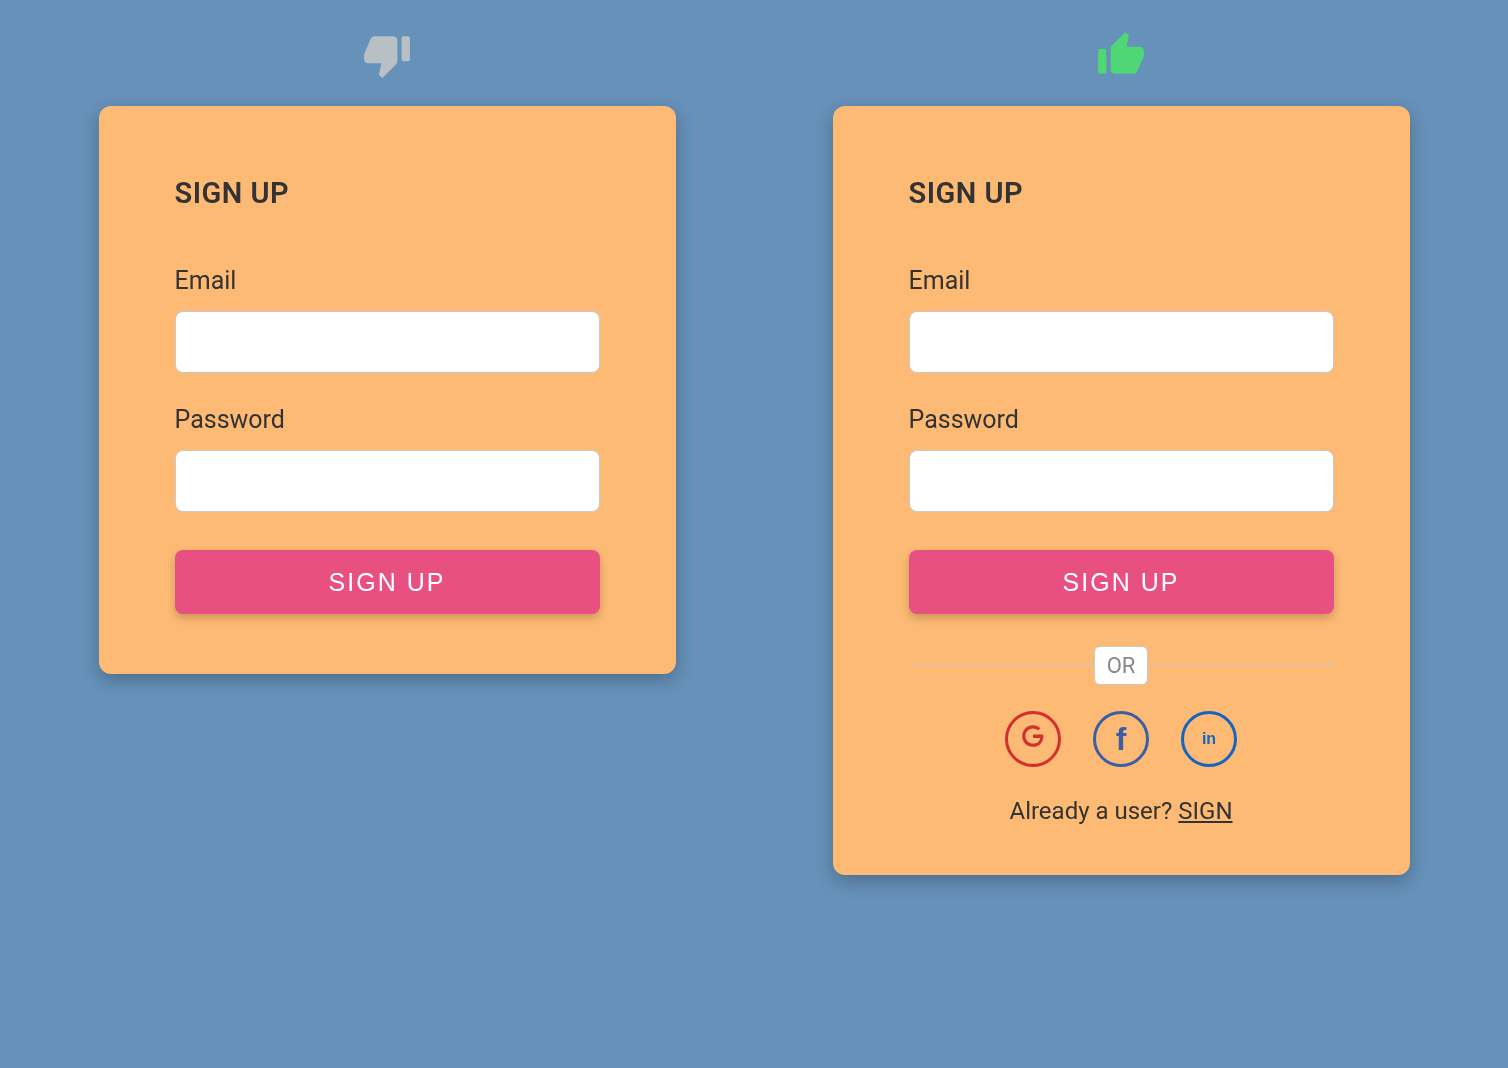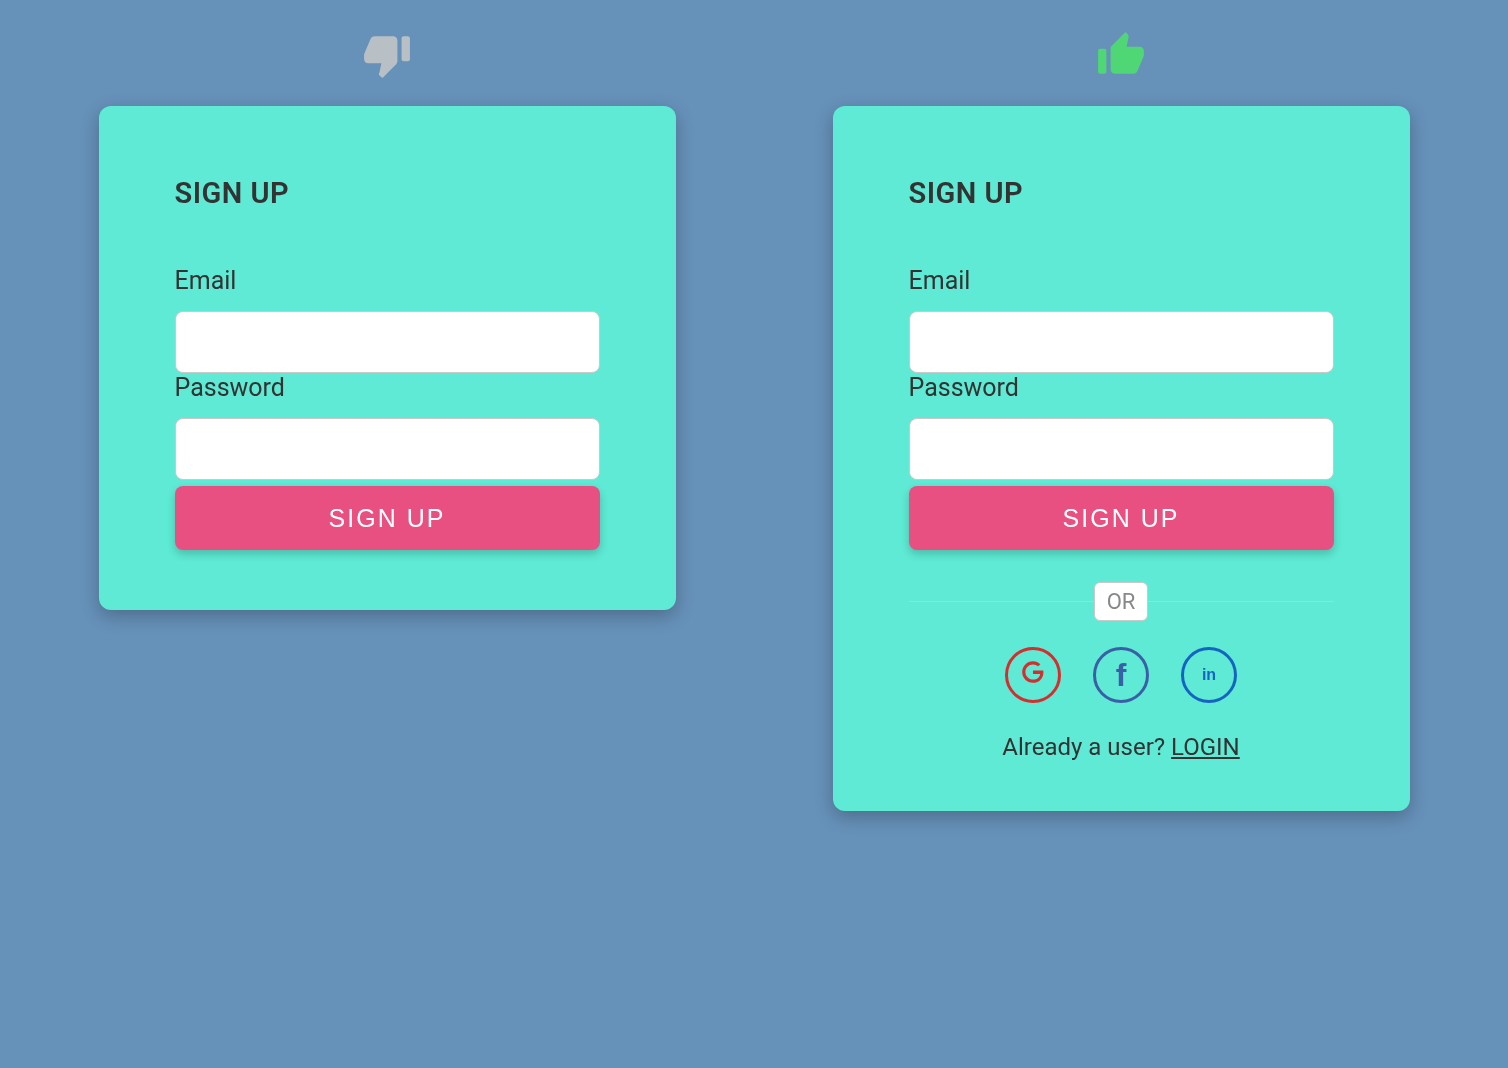--- a/index.html
+++ b/index.html
@@ -24,37 +24,37 @@
   flex: 1;
 }
 .thumb {
   height: 50px;
   margin-bottom: 26px;
   display: flex;
   align-items: center;
   justify-content: center;
 }
 .card {
-  background: #5eead4;
+  background: #fdba74;
   border-radius: 12px;
   box-shadow: 0 6px 18px rgba(0,0,0,0.25);
   padding: 70px 76px 60px;
   width: 577px;
 }
 .card-right {
   padding-bottom: 50px;
 }
 .heading {
   color: #333;
   font-size: 29px;
   font-weight: 600;
   letter-spacing: 0.5px;
   margin-bottom: 56px;
 }
-.field { }
+.field { margin-bottom: 32px; }
 .label {
   color: #333;
   font-size: 25px;
   font-weight: 400;
   margin-bottom: 16px;
   display: block;
 }
 .input {
   width: 100%;
   height: 62px;
@@ -197,18 +197,18 @@
         </div>
         <div class="social facebook">
           <span style="font-weight:700;font-size:32px;line-height:1;">f</span>
         </div>
         <div class="social linkedin">
           <span style="font-weight:700;font-size:16px;line-height:1;">in</span>
         </div>
       </div>
 
       <div class="already">
-        <span>Already a user? </span><span class="login-link">LOGIN</span>
+        <span>Already a user? </span><span class="login-link">SIGN</span>
       </div>
     </div>
   </div>
 
 </div>
 
 </body></html>

